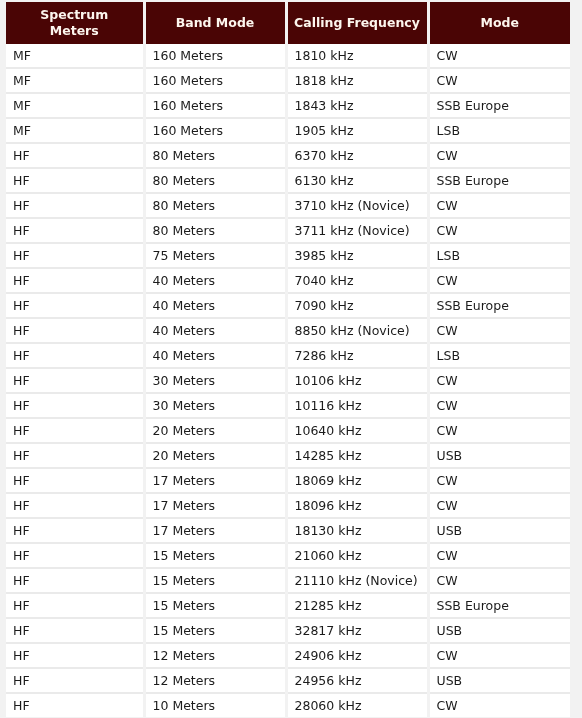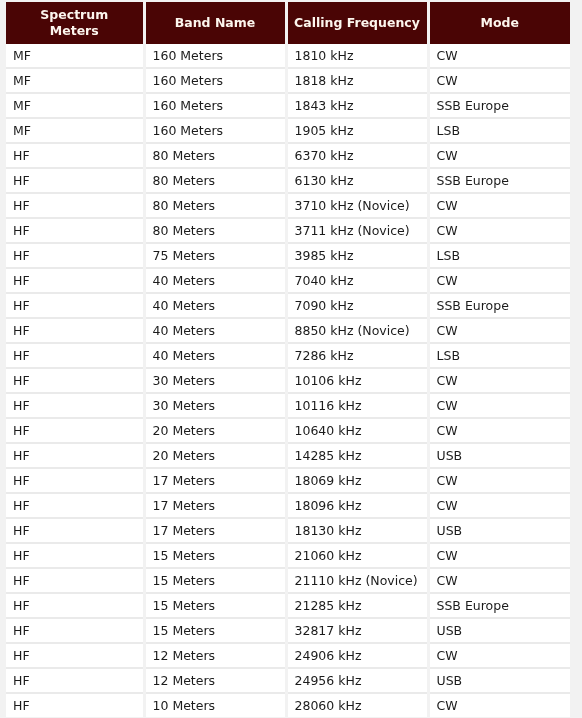--- a/index.html
+++ b/index.html
@@ -82,21 +82,21 @@
       <col class="c-band">
       <col class="c-freq">
       <col class="c-mode">
     </colgroup>
     <thead>
       <tr>
         <th>
           <span class="header-line">Spectrum</span>
           <span class="header-line">Meters</span>
         </th>
-        <th>Band Name</th>
+        <th>Band Mode</th>
         <th>Calling Frequency</th>
         <th>Mode</th>
       </tr>
     </thead>
     <tbody id="table-body">
         <tr>
           <td>MF</td>
           <td>160 Meters</td>
           <td>1810 kHz</td>
           <td>CW</td>

